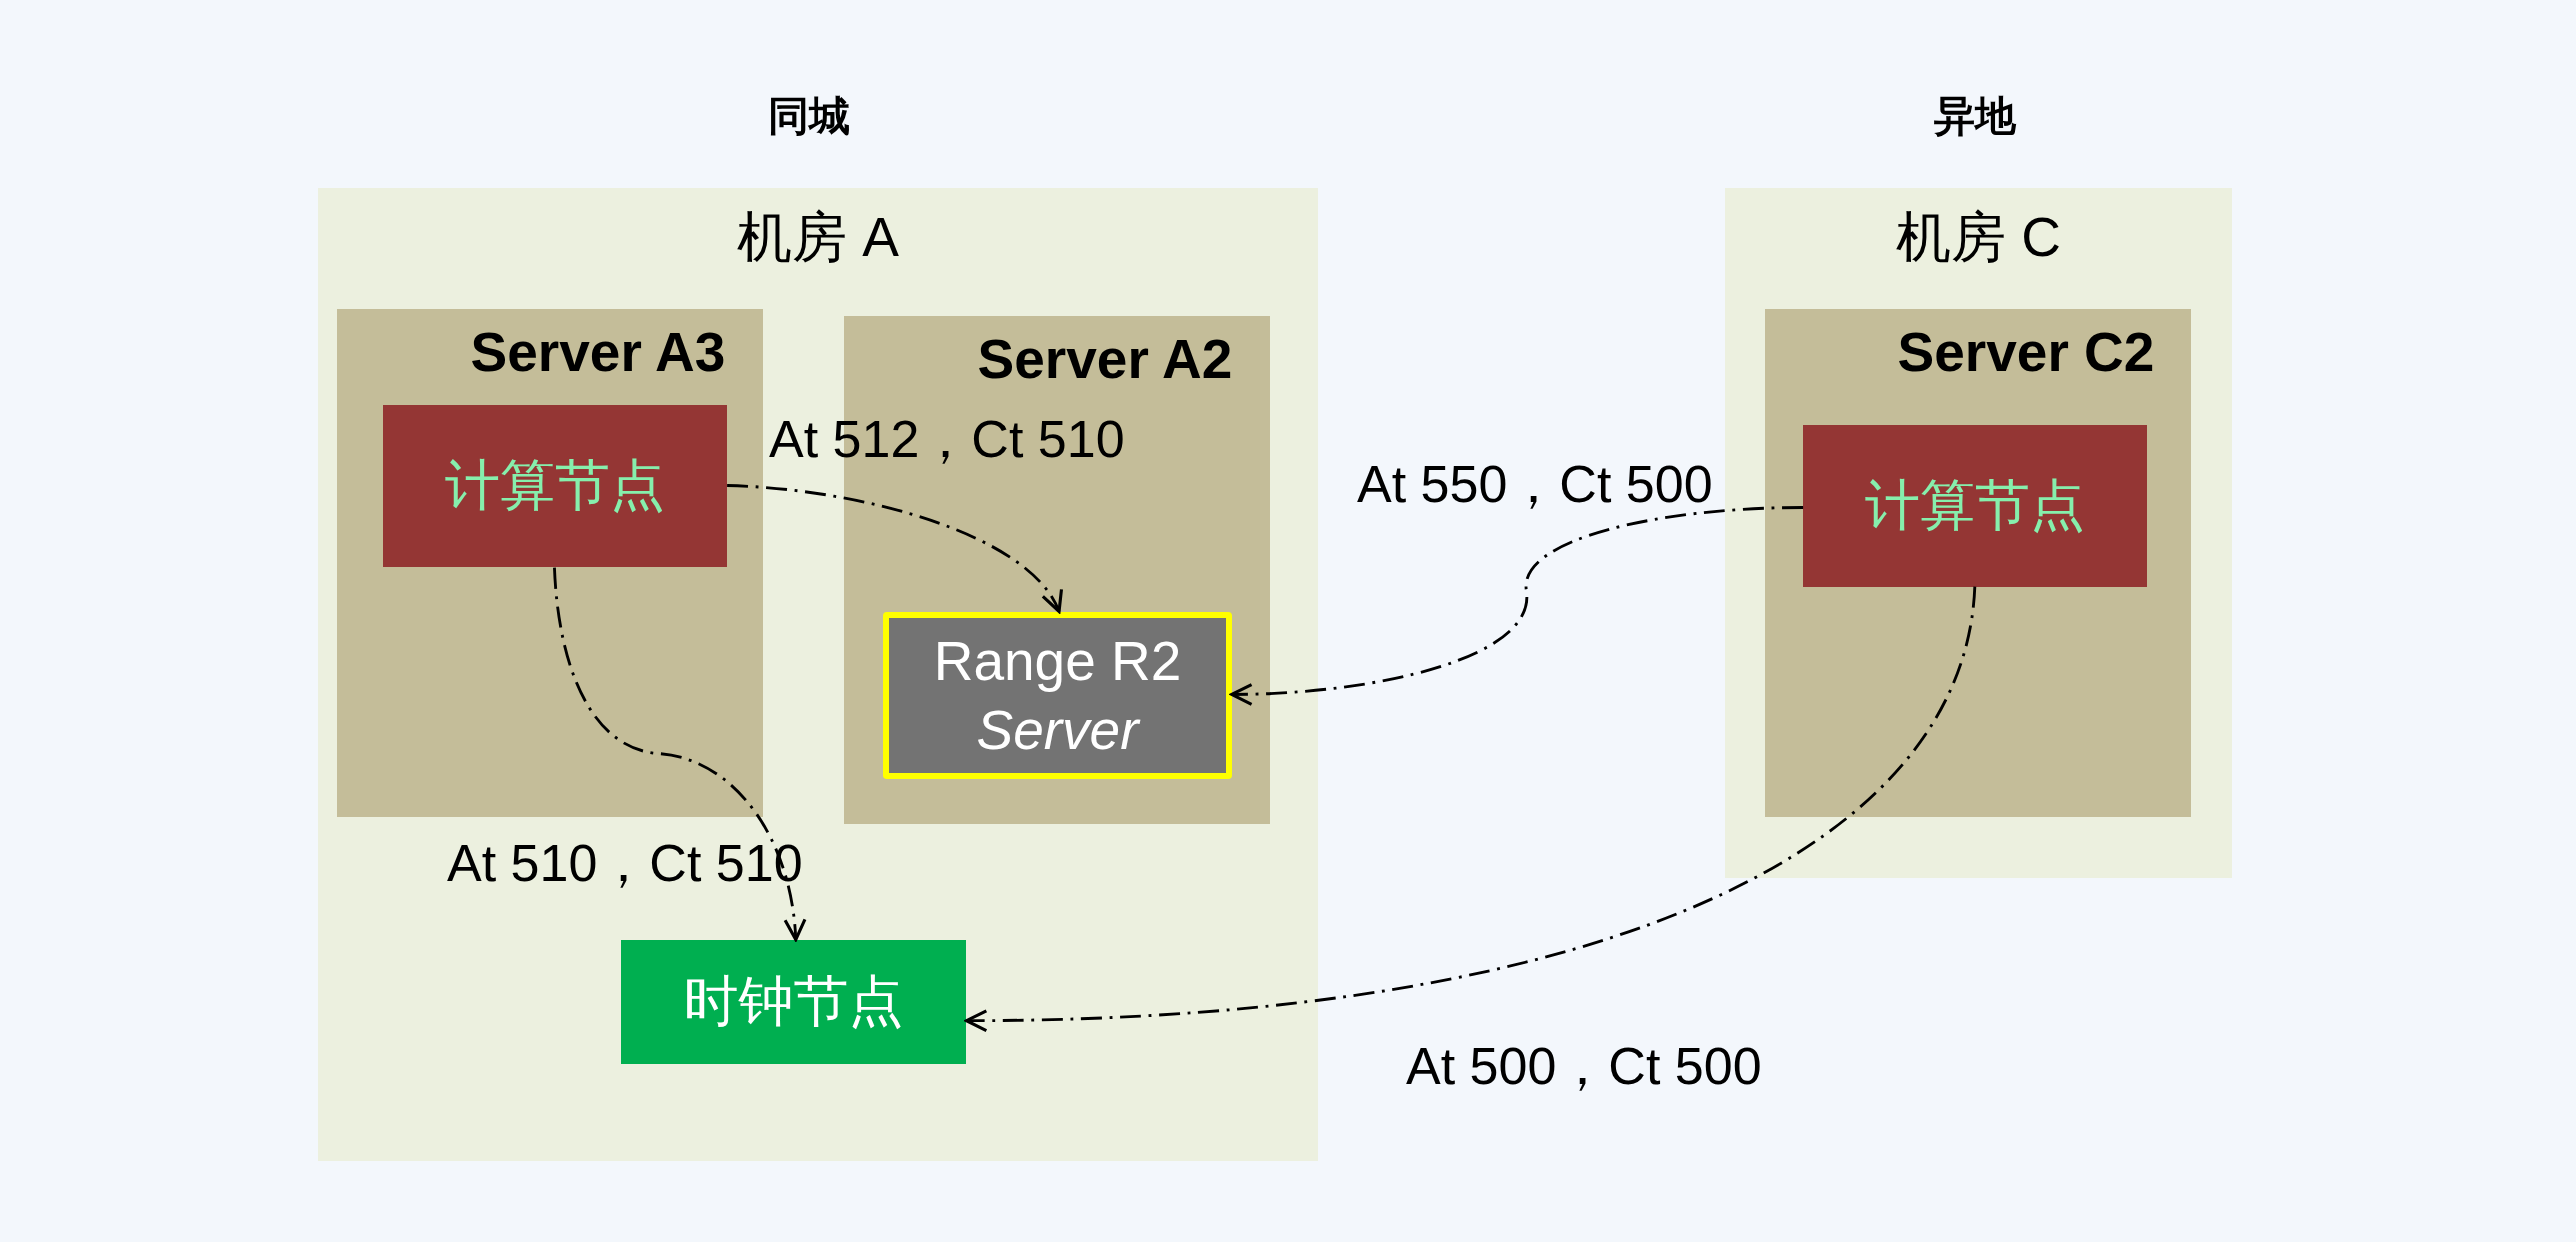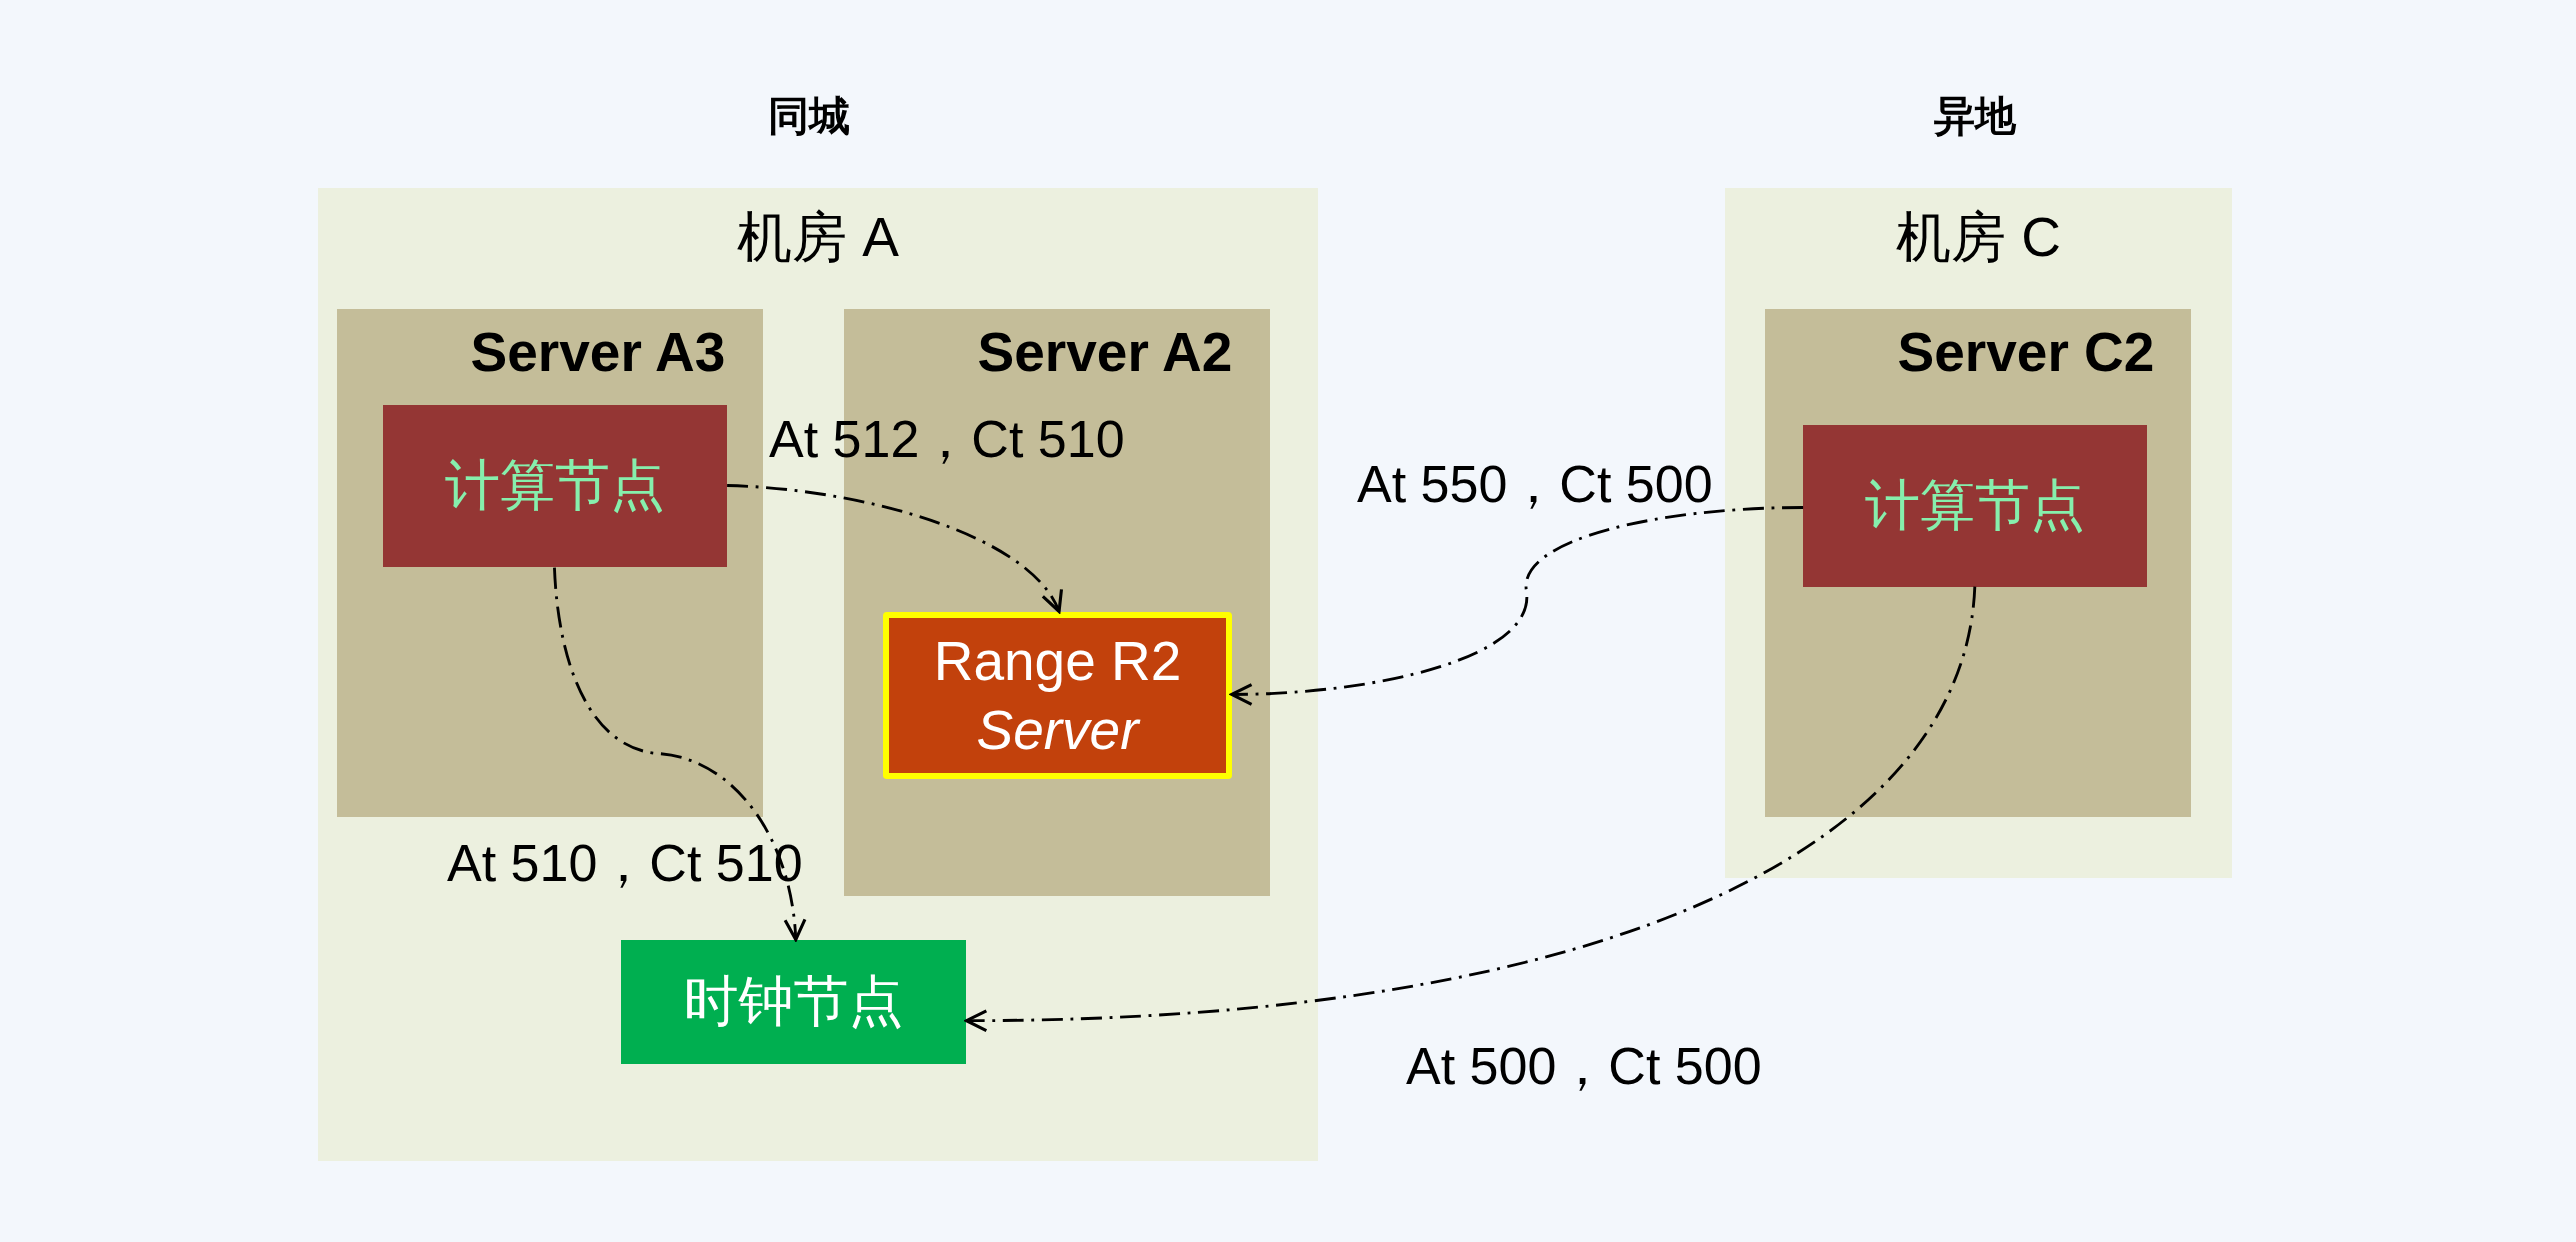--- a/index.html
+++ b/index.html
@@ -5,21 +5,21 @@
   html,body{margin:0;padding:0;}
   body{width:2576px;height:1242px;background:#F3F7FC;position:relative;overflow:hidden;
        font-family:"Liberation Sans","DejaVu Sans",sans-serif;color:#000;}
   .abs{position:absolute;}
   .region-title{font-weight:bold;font-size:41px;text-align:center;width:382px;margin-top:30px;}
   .room{background:#ECF0DF;}
   .room-title{font-size:55px;text-align:center;width:100%;top:13.4px;}
   .server{background:#C4BD99;}
   .server-title{font-weight:bold;font-size:55px;text-align:center;width:100%;top:11.4px;padding-left:48px;}
   .node{background:#943634;color:#86efac;display:flex;align-items:center;justify-content:center;font-size:55px;}
-  .range{background:#c2410c;border:6.7px solid #FFFF00;border-radius:3.8px;color:#fff;box-sizing:border-box;
+  .range{background:#737373;border:6.7px solid #FFFF00;border-radius:3.8px;color:#fff;box-sizing:border-box;
          display:flex;flex-direction:column;align-items:center;justify-content:center;font-size:55px;line-height:69px;}
   .range .role{font-style:italic;}
   .clock{background:#00AF50;color:#fff;display:flex;align-items:center;justify-content:center;font-size:55px;}
   .label{font-size:52px;white-space:nowrap;}
   svg{position:absolute;left:0;top:0;}
 </style>
 </head>
 <body>
 
 <div class="abs region-title" style="left:618px;top:59px;">同城</div>
@@ -31,21 +31,21 @@
 
 <div class="abs room" style="left:1725px;top:188px;width:507px;height:690px;">
   <div class="abs room-title">机房 C</div>
 </div>
 
 <div class="abs server" style="left:337px;top:309px;width:426px;height:508px;">
   <div class="abs server-title">Server A3</div>
 </div>
 <div class="abs node" style="left:383px;top:405px;width:344px;height:162px;">计算节点</div>
 
-<div class="abs server" style="left:844px;top:309px;width:426px;height:587px;">
+<div class="abs server" style="left:844px;top:316px;width:426px;height:508px;">
   <div class="abs server-title">Server A2</div>
 </div>
 <div class="abs range" style="left:883px;top:612px;width:349px;height:167px;">
   <span>Range R2</span>
   <span class="role">Server</span>
 </div>
 
 <div class="abs server" style="left:1765px;top:309px;width:426px;height:508px;">
   <div class="abs server-title">Server C2</div>
 </div>

